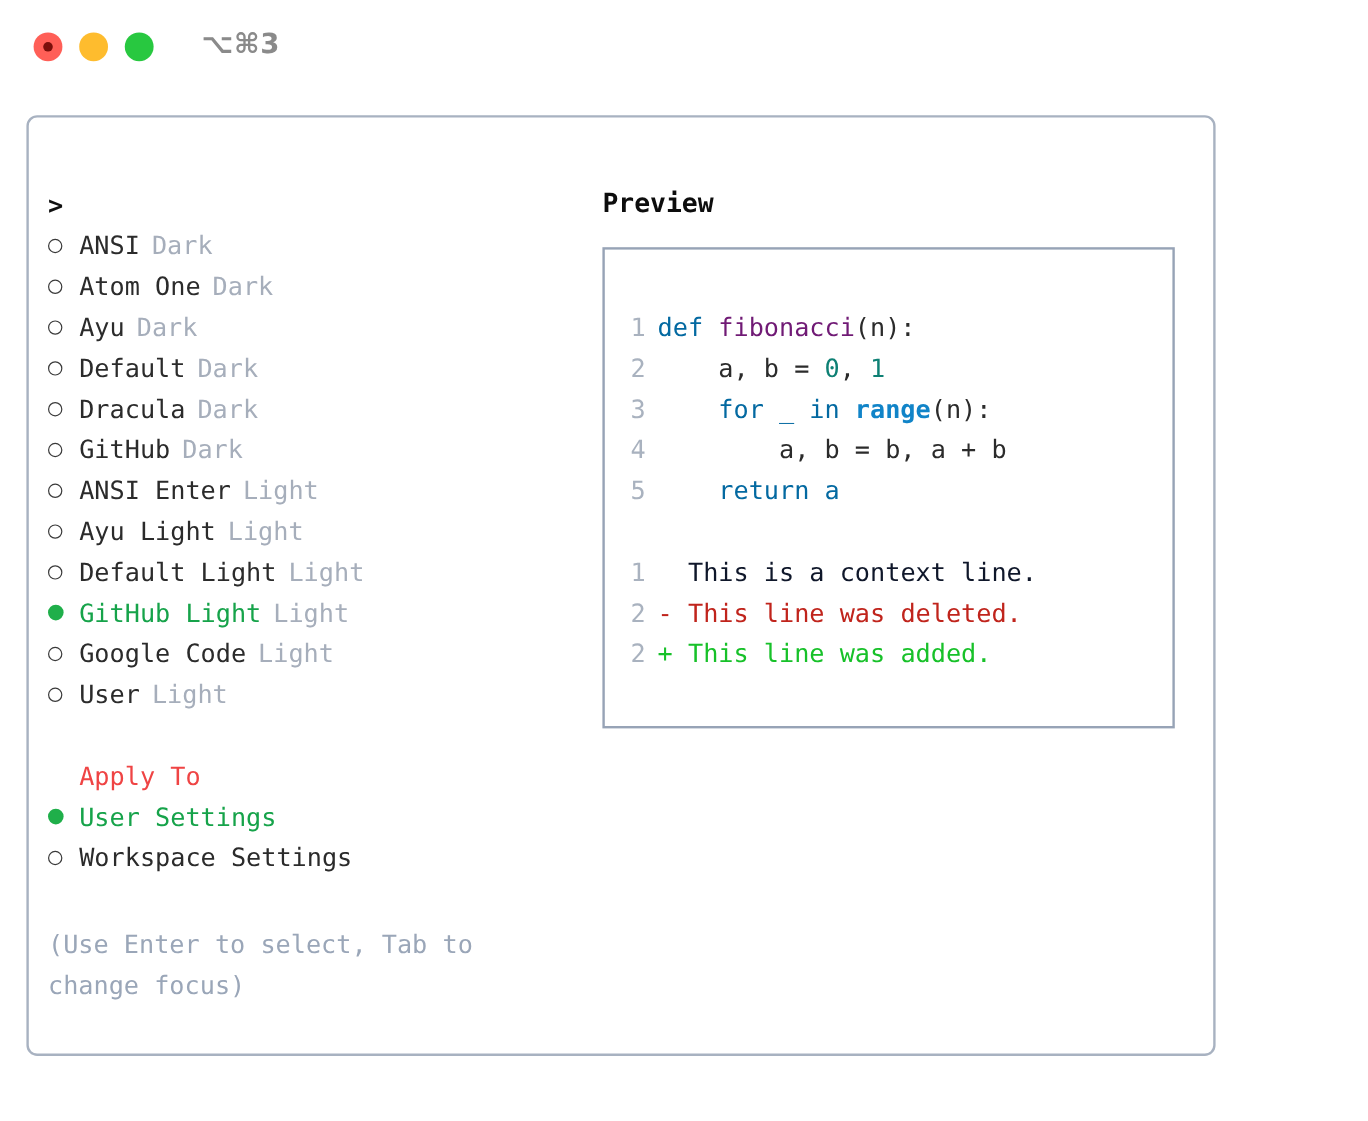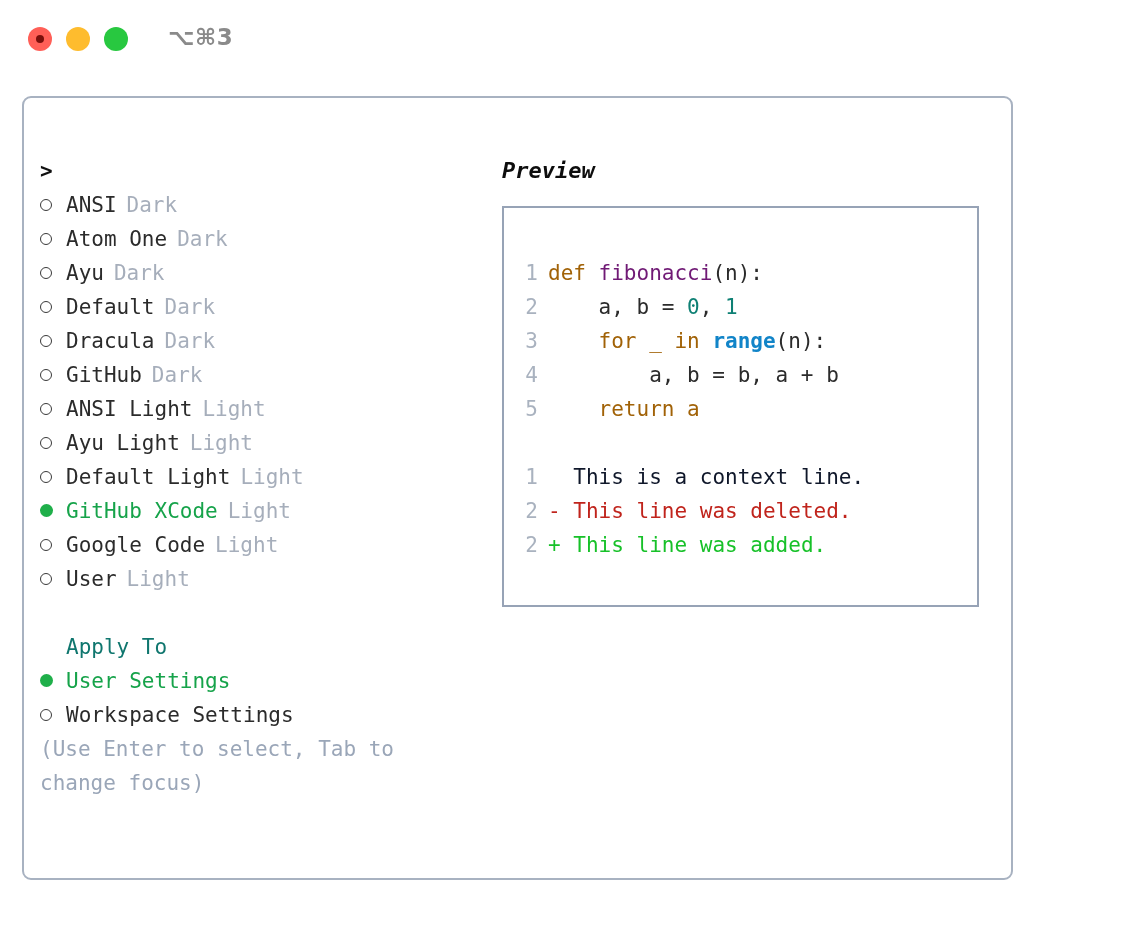--- a/index.html
+++ b/index.html
@@ -127,55 +127,54 @@
 
   .row .label {
     color: #2b2b2b;
   }
   .row.header .label {
     font-weight: bold;
     font-size: 22px;
     color: #0d0d0d;
   }
   .row.subheader .label {
-    color: #0f766e;
+    color: #ef4444;
   }
   .row.selected .label {
     color: #16a34a;
   }
   .variant {
     color: #a6aebb;
     margin-left: 10px;
   }
 
   .spacer-row { height: 34px; }
 
   .hint {
     position: absolute;
     left: 16px;
-    top: 634px;
+    top: 672px;
     width: 410px;
     font-size: 21px;
     line-height: 34px;
     color: #9aa6b8;
   }
 
   
   .right-col {
     position: absolute;
     left: 478px; top: 56px;
     width: 490px;
   }
   .preview-title {
     font-size: 22px;
     font-weight: bold;
     color: #0d0d0d;
     line-height: 34px;
     margin-bottom: 18px;
-    font-style: italic;
   }
   .preview-box {
     width: 477px;
     height: 401px;
     border: 2px solid #97a3b6;
     box-sizing: border-box;
     background: #ffffff;
     padding: 48px 0 0 0;
   }
 
@@ -192,21 +191,21 @@
     text-align: right;
     color: #a9b2bf;
     padding-right: 10px;
     box-sizing: border-box;
   }
   .codetext { color: #2b2b2b; }
 
   .tok-func { color: #701a75; }
   .tok-num  { color: #0e8074; }
   .tok-call { color: #1184c8; font-weight: bold; }
-  .tok-kw   { color: #a16207; text-align: right; }
+  .tok-kw   { color: #0369a1; text-align: right; }
 
   .diff-gap { height: 34px; }
   .diff-ctx { color: #0f172a; }
   .diff-del { color: #c0241c; }
   .diff-add { color: #17c129; }
 </style>
 </head>
 <body>
 
 <div class="window">
@@ -259,39 +258,39 @@
       </div>
 
       <div class="row">
         <span class="marker bullet-empty"></span>
         <span class="label">GitHub</span>
         <span class="variant">Dark</span>
       </div>
 
       <div class="row">
         <span class="marker bullet-empty"></span>
-        <span class="label">ANSI Light</span>
+        <span class="label">ANSI Enter</span>
         <span class="variant">Light</span>
       </div>
 
       <div class="row">
         <span class="marker bullet-empty"></span>
         <span class="label">Ayu Light</span>
         <span class="variant">Light</span>
       </div>
 
       <div class="row">
         <span class="marker bullet-empty"></span>
         <span class="label">Default Light</span>
         <span class="variant">Light</span>
       </div>
 
       <div class="row selected">
         <span class="marker bullet-filled"></span>
-        <span class="label">GitHub XCode</span>
+        <span class="label">GitHub Light</span>
         <span class="variant">Light</span>
       </div>
 
       <div class="row">
         <span class="marker bullet-empty"></span>
         <span class="label">Google Code</span>
         <span class="variant">Light</span>
       </div>
 
       <div class="row">

